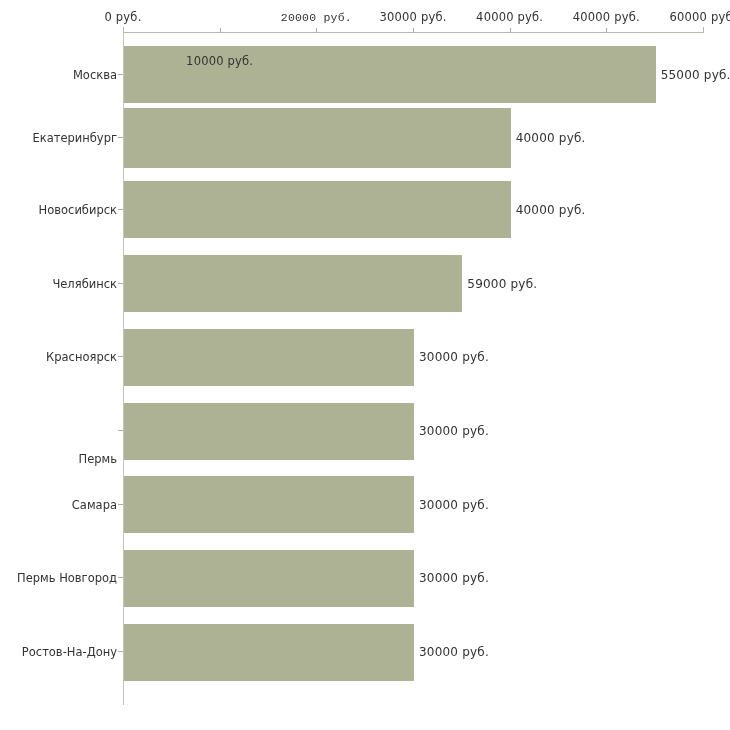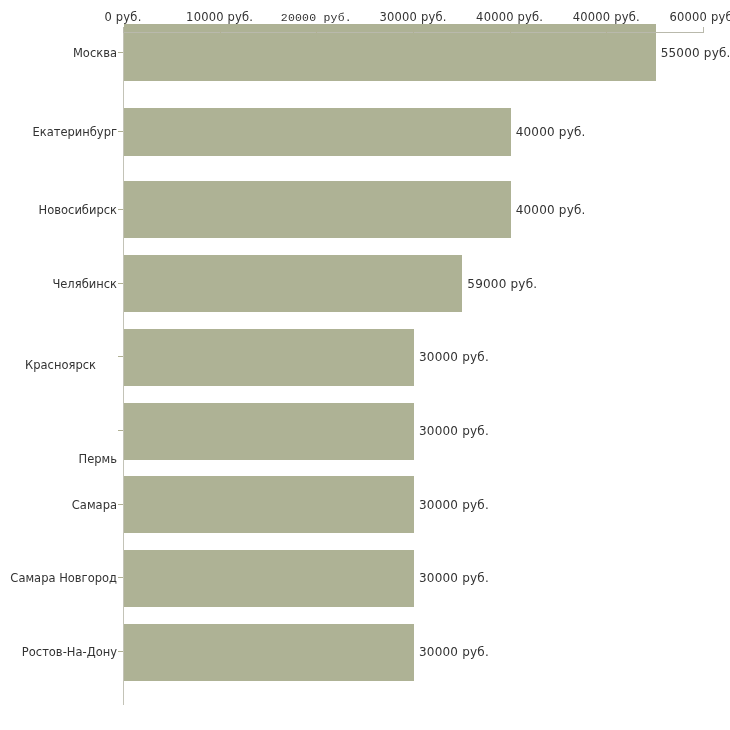--- a/index.html
+++ b/index.html
@@ -123,85 +123,85 @@
   }
 </style>
 </head>
 <body>
 
 <div id="chart-root">
 
   <div id="plot-area">
     <div class="y-axis-line"></div>
     <div id="bars-container">
-        <div class="bar-row" style="top: 24px; height: 57px;">
+        <div class="bar-row" style="top: 46px; height: 57px;">
           <div class="y-tick"></div>
           <div class="cat-label" style="right: 613px;">Москва</div>
           <div class="bar" style="width: 531.667px; background: rgb(174, 178, 149);"></div>
           <div class="bar-value-label" style="left: 660.667px;">55000 руб.</div>
         </div>
-        <div class="bar-row" style="top: 107.7px; height: 48px;">
+        <div class="bar-row" style="top: 107.7px; height: 60px;">
           <div class="y-tick"></div>
           <div class="cat-label" style="right: 613px;">Екатеринбург</div>
           <div class="bar" style="width: 386.667px; background: rgb(174, 178, 149);"></div>
           <div class="bar-value-label" style="left: 515.667px;">40000 руб.</div>
         </div>
         <div class="bar-row" style="top: 181.4px; height: 57px;">
           <div class="y-tick"></div>
           <div class="cat-label" style="right: 613px; text-align: right;">Новосибирск</div>
           <div class="bar" style="width: 386.667px; background: rgb(174, 178, 149);"></div>
           <div class="bar-value-label" style="left: 515.667px;">40000 руб.</div>
         </div>
         <div class="bar-row" style="top: 255.1px; height: 57px;">
           <div class="y-tick"></div>
           <div class="cat-label" style="right: 613px;">Челябинск</div>
           <div class="bar" style="width: 338.333px; background: rgb(174, 178, 149);"></div>
           <div class="bar-value-label" style="left: 467.333px;">59000 руб.</div>
         </div>
         <div class="bar-row" style="top: 328.8px; height: 57px;">
           <div class="y-tick"></div>
-          <div class="cat-label" style="right: 634px; margin-top: 8px;">Красноярск</div>
+          <div class="cat-label" style="right: 613px;">Красноярск</div>
           <div class="bar" style="width: 290px; background: rgb(174, 178, 149);"></div>
           <div class="bar-value-label" style="left: 419px;">30000 руб.</div>
         </div>
         <div class="bar-row" style="top: 402.5px; height: 57px;">
           <div class="y-tick"></div>
           <div class="cat-label" style="right: 613px; margin-top: 28px;">Пермь</div>
           <div class="bar" style="width: 290px; background: rgb(174, 178, 149);"></div>
           <div class="bar-value-label" style="left: 419px;">30000 руб.</div>
         </div>
         <div class="bar-row" style="top: 476.2px; height: 57px;">
           <div class="y-tick"></div>
           <div class="cat-label" style="right: 613px;">Самара</div>
           <div class="bar" style="width: 290px; background: rgb(174, 178, 149);"></div>
           <div class="bar-value-label" style="left: 419px;">30000 руб.</div>
         </div>
         <div class="bar-row" style="top: 549.9px; height: 57px;">
           <div class="y-tick"></div>
-          <div class="cat-label" style="right: 613px;">Самара Новгород</div>
+          <div class="cat-label" style="right: 613px;">Пермь Новгород</div>
           <div class="bar" style="width: 290px; background: rgb(174, 178, 149);"></div>
           <div class="bar-value-label" style="left: 419px;">30000 руб.</div>
         </div>
         <div class="bar-row" style="top: 623.6px; height: 57px;">
           <div class="y-tick"></div>
           <div class="cat-label" style="right: 613px;">Ростов-На-Дону</div>
           <div class="bar" style="width: 290px; background: rgb(174, 178, 149);"></div>
           <div class="bar-value-label" style="left: 419px;">30000 руб.</div>
         </div>
       </div>
   </div>
 
   <div id="x-axis">
     <div class="axis-line"></div>
     <div class="axis-cap" style="left:123px;"></div>
     <div class="axis-cap" style="left:703px;"></div>
     <div id="x-ticks-container">
         <div class="x-tick-label" style="left: 123px;">0 руб.</div>
         <div class="x-tick" style="left: 219.667px;"></div>
-        <div class="x-tick-label" style="left: 219.667px;">10000 руб.</div>
+        <div class="x-tick-label" style="left: 219.667px; margin-top: 44px;">10000 руб.</div>
         <div class="x-tick" style="left: 316.333px;"></div>
         <div class="x-tick-label" style="left: 316.333px; font-family: Liberation Mono, monospace;">20000 руб.</div>
         <div class="x-tick" style="left: 413px;"></div>
         <div class="x-tick-label" style="left: 413px;">30000 руб.</div>
         <div class="x-tick" style="left: 509.667px;"></div>
         <div class="x-tick-label" style="left: 509.667px;">40000 руб.</div>
         <div class="x-tick" style="left: 606.333px;"></div>
         <div class="x-tick-label" style="left: 606.333px;">40000 руб.</div>
         <div class="x-tick-label" style="left: 703px;">60000 руб.</div>
       </div>

